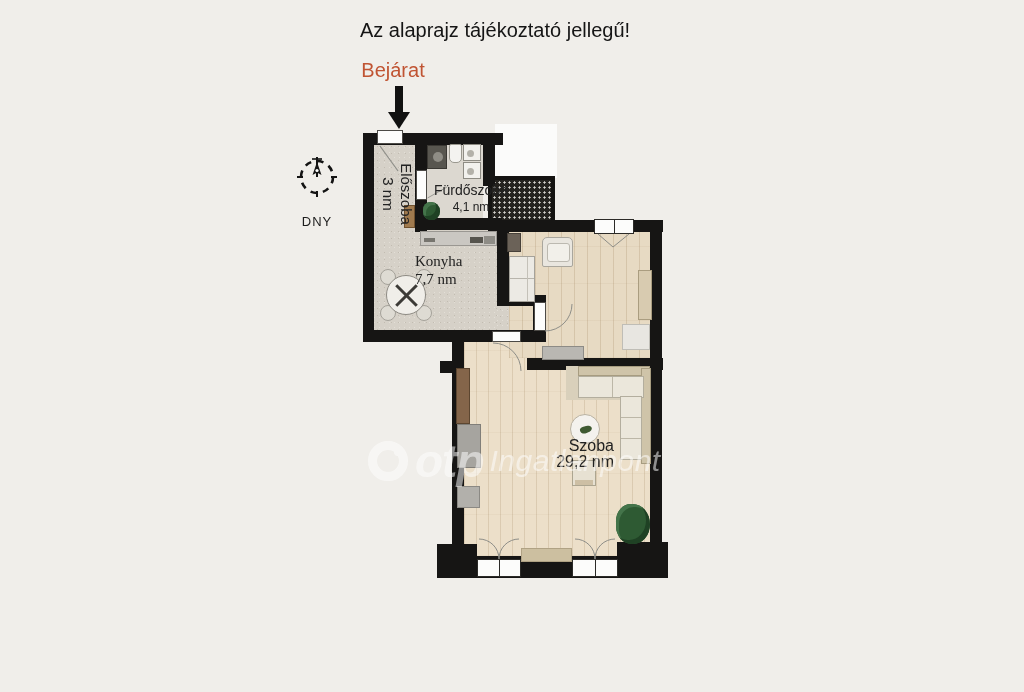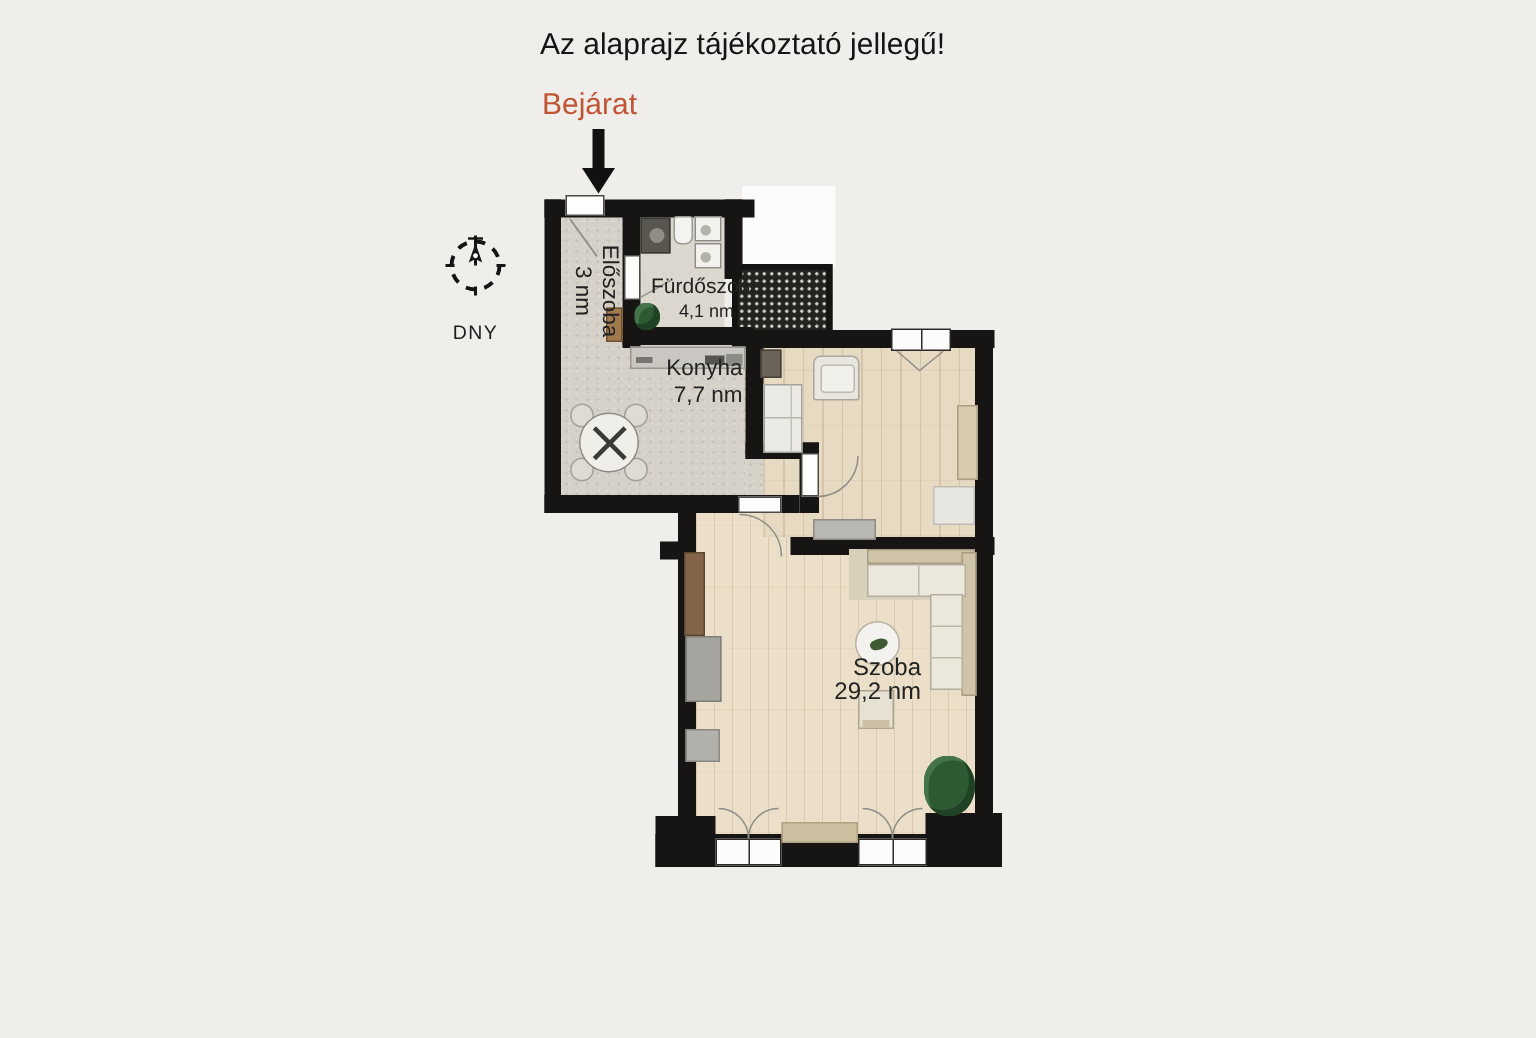--- a/index.html
+++ b/index.html
@@ -200,23 +200,30 @@
   </svg>
 
   <div class="room-label" style="left:361px; top:176px; width:72px; height:36px; transform:rotate(90deg); text-align:center; line-height:18px;">
     <div class="l1">Előszoba</div>
     <div class="l2">3 nm</div>
   </div>
   <div class="room-label" style="left:430px; top:182px; width:82px; text-align:center; line-height:17px; font-size:14px;">
     <div class="l1" style="font-size:14px;">Fürdőszoba</div>
     <div class="l2" style="font-size:12px;">4,1 nm</div>
   </div>
-  <div class="room-label" style="left:415px; top:237px; width:80px; text-align:right; line-height:18px;">
+  <div class="room-label" style="left:415px; top:252px; width:80px; text-align:left; line-height:18px;font-family:Liberation Serif, serif;">
     <div class="l1">Konyha</div>
     <div class="l2">7,7 nm</div>
   </div>
   <div class="room-label" style="left:524px; top:438px; width:90px; text-align:right; line-height:16px;">
     <div class="l1" style="font-size:16px;">Szoba</div>
     <div class="l2" style="font-size:16px;">29,2 nm</div>
   </div>
 
+  <div class="watermark" style="left:368px; top:432px; height:58px;">
+    <div class="wm-ring">
+      <div class="wm-dot"></div>
+    </div>
+    <span class="wm-otp">otp</span>
+    <span class="wm-suffix">Ingatlanpont</span>
+  </div>
 
 </div>
 
 </body></html>

